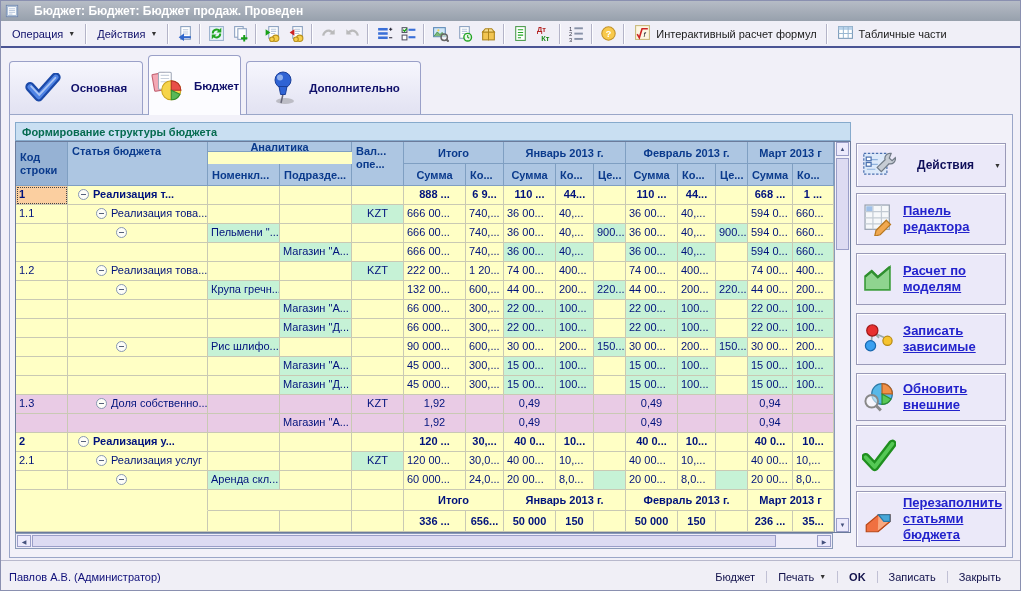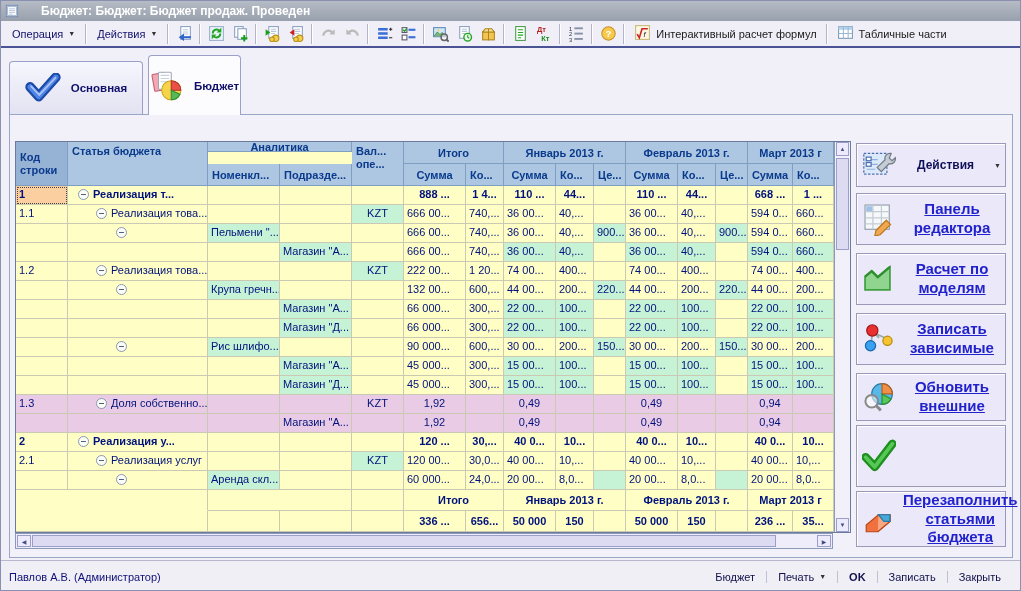--- a/index.html
+++ b/index.html
@@ -3,21 +3,21 @@
 <meta charset="utf-8">
 <style>
   html,body{margin:0;padding:0;background:#d8d8e2;}
   #app{position:relative;width:1021px;height:591px;background:#f1f0f8;overflow:hidden;
        font-family:"Liberation Sans",sans-serif;border:1px solid #8a90b0;box-sizing:border-box;}
 
   
   .titlebar{position:absolute;left:0;top:0;width:100%;height:20px;
     background:linear-gradient(#b6bcc6,#97a0ac);display:flex;align-items:center;
     padding-left:4px;box-sizing:border-box;}
-  .titlebar .ttl{color:#fff;font-weight:bold;font-size:12px;margin-left:22px;white-space:nowrap;}
+  .titlebar .ttl{color:#fff;font-weight:bold;font-size:12px;margin-left:15px;white-space:nowrap;}
   .formicon svg{width:14px;height:14px;display:block;}
 
   
   .toolbar{position:absolute;left:0;top:20px;width:100%;height:27px;background:#f0eff7;
     border-bottom:2px solid #4a5494;display:flex;align-items:center;padding:0 4px;box-sizing:border-box;}
   .tb-menu{display:flex;align-items:center;gap:5px;padding:2px 7px;font-size:11px;color:#10106a;cursor:default;}
   .caret{font-size:7px;color:#333;line-height:1;}
   .tbtn{width:24px;height:22px;display:flex;align-items:center;justify-content:center;flex:none;}
   .tbtn svg{width:17px;height:17px;display:block;}
   .tbtn.disabled{opacity:.9;}
@@ -82,21 +82,21 @@
   .hbtn{position:absolute;top:1px;width:14px;height:12px;background:#eceafc;border:1px solid #9a9ec8;
     box-sizing:border-box;display:flex;align-items:center;justify-content:center;font-size:6px;color:#44517c;}
   .hthumb{position:absolute;left:16px;top:1px;width:744px;height:12px;background:#dddbf2;border:1px solid #9a9ec8;box-sizing:border-box;}
 
   
   .side-btn{position:absolute;left:855px;width:150px;background:#ebe9f9;border:1px solid #9a9ab8;
     box-shadow:inset 1px 1px 0 #ffffff;box-sizing:border-box;display:flex;align-items:center;
     padding:3px 4px;gap:6px;z-index:6;}
   .side-btn .sicon{width:36px;height:36px;flex:none;display:flex;align-items:center;justify-content:center;}
   .side-btn .sicon svg{width:34px;height:34px;display:block;}
-  .side-label{font-size:15px;font-weight:bold;color:#2222cc;text-decoration:underline;line-height:1.25;text-align:center;}
+  .side-label{font-size:13px;font-weight:bold;color:#2222cc;text-decoration:underline;line-height:1.25;}
   .side-btn.dropdown .side-label{color:#10105a;text-decoration:none;font-size:12px;flex:1;text-align:center;}
 
   
   .statusbar{position:absolute;left:0;top:559px;width:100%;height:32px;background:#f0eff6;
     border-top:1px solid #b8b8cc;display:flex;align-items:center;font-size:11px;color:#10107a;
     padding:0 8px;box-sizing:border-box;}
   .sb-left{flex:1;}
   .sb-right{display:flex;align-items:center;height:20px;}
   .sb-btn{padding:0 11px;color:#10104a;display:flex;align-items:center;gap:5px;white-space:nowrap;}
   .sb-btn + .sb-btn{border-left:1px solid #c0c0d4;}
@@ -332,22 +332,37 @@
           </g>
           <rect x="8" y="3" width="12" height="16" rx="1" fill="#fff" stroke="#a0a8b8"></rect>
           <path d="M10 6h8M10 9h8M10 12h6" stroke="#c8d0dc"></path>
           <circle cx="20" cy="20" r="9" fill="#f6d44a" stroke="#caa21e"></circle>
           <path d="M20 20V11a9 9 0 0 1 9 9z" fill="#e85048" stroke="#b03028"></path>
           <path d="M20 20l8.2 3.7A9 9 0 0 1 20 29z" fill="#58b858" stroke="#2f8f2f"></path>
         </svg>
       </span>
     <span>Бюджет</span>
   </div>
+  <div class="tab" style="left:245px;width:175px;">
+    <span class="ticon">
+        <svg width="32" height="36" viewBox="0 0 32 36">
+          <ellipse cx="18" cy="31" rx="9" ry="3" fill="rgba(110,110,110,.35)"></ellipse>
+          <circle cx="16" cy="10" r="8" fill="#2f63d4" stroke="#1a3f9a"></circle>
+          <circle cx="13" cy="7.5" r="3" fill="#8fb0ee"></circle>
+          <path d="M12 16.5h8l-1.6 8h-4.8z" fill="#2f63d4" stroke="#1a3f9a"></path>
+          <path d="M15.8 25L14 33" stroke="#667" stroke-width="1.5"></path>
+        </svg>
+      </span>
+    <span>Дополнительно</span>
+  </div>
 
   <div class="panel"></div>
+  <div class="caption">
+    <span>Формирование структуры бюджета</span>
+  </div>
 
   <div class="grid">
     <div class="cols">
       <div class="ghead" id="grid-header">
           <div class="hcell hc-code left wrap" style="width: 52px; height: 44px;">Код строки</div>
           <div class="hcell left top" style="width: 140px; height: 44px;">Статья бюджета</div>
           <div class="hgroup" style="width: 144px; gap: 12px;">
             <div class="hcell " style="width: 144px; height: 22px;">Аналитика</div>
             <div class="grow">
               <div class="hcell left" style="width: 72px; height: 22px;">Номенкл...</div>
@@ -387,21 +402,21 @@
           </div>
         </div>
       <div id="grid-body">
           <div class="tr">
             <div class="td o b" style="width: 52px;"><span>1</span></div>
             <div class="td b i1" style="width: 140px;"><span class="exp"></span><span>Реализация т...</span></div>
             <div class="td" style="width: 72px;"><span></span></div>
             <div class="td" style="width: 72px;"><span></span></div>
             <div class="td" style="width: 52px;"><span></span></div>
             <div class="td b c" style="width: 62px;"><span>888 ...</span></div>
-            <div class="td b c" style="width: 38px;"><span>1 4...</span></div>
+            <div class="td b c" style="width: 38px;"><span>6 9...</span></div>
             <div class="td b c" style="width: 52px;"><span>110 ...</span></div>
             <div class="td b c" style="width: 38px;"><span>44...</span></div>
             <div class="td" style="width: 32px;"><span></span></div>
             <div class="td b c" style="width: 52px;"><span>110 ...</span></div>
             <div class="td b c" style="width: 38px;"><span>44...</span></div>
             <div class="td" style="width: 32px;"><span></span></div>
             <div class="td b c" style="width: 45px;"><span>668 ...</span></div>
             <div class="td b c" style="width: 41px;"><span>1 ...</span></div>
           </div>
           <div class="tr">

